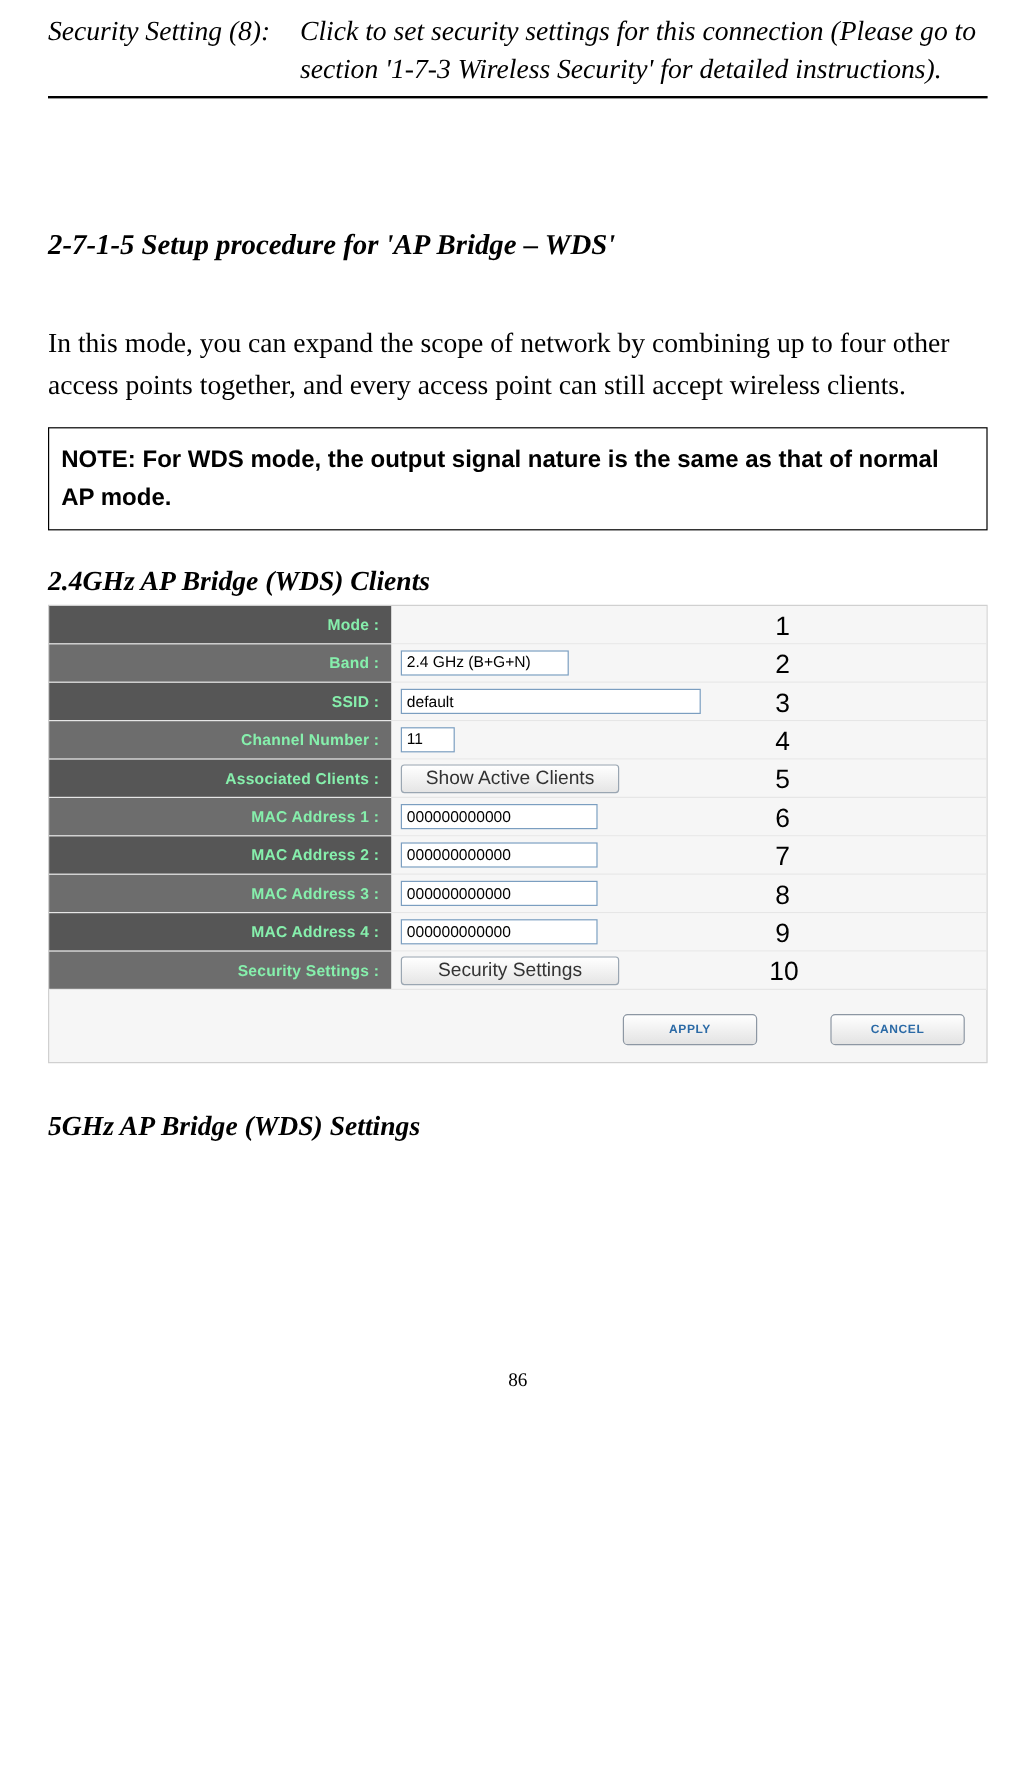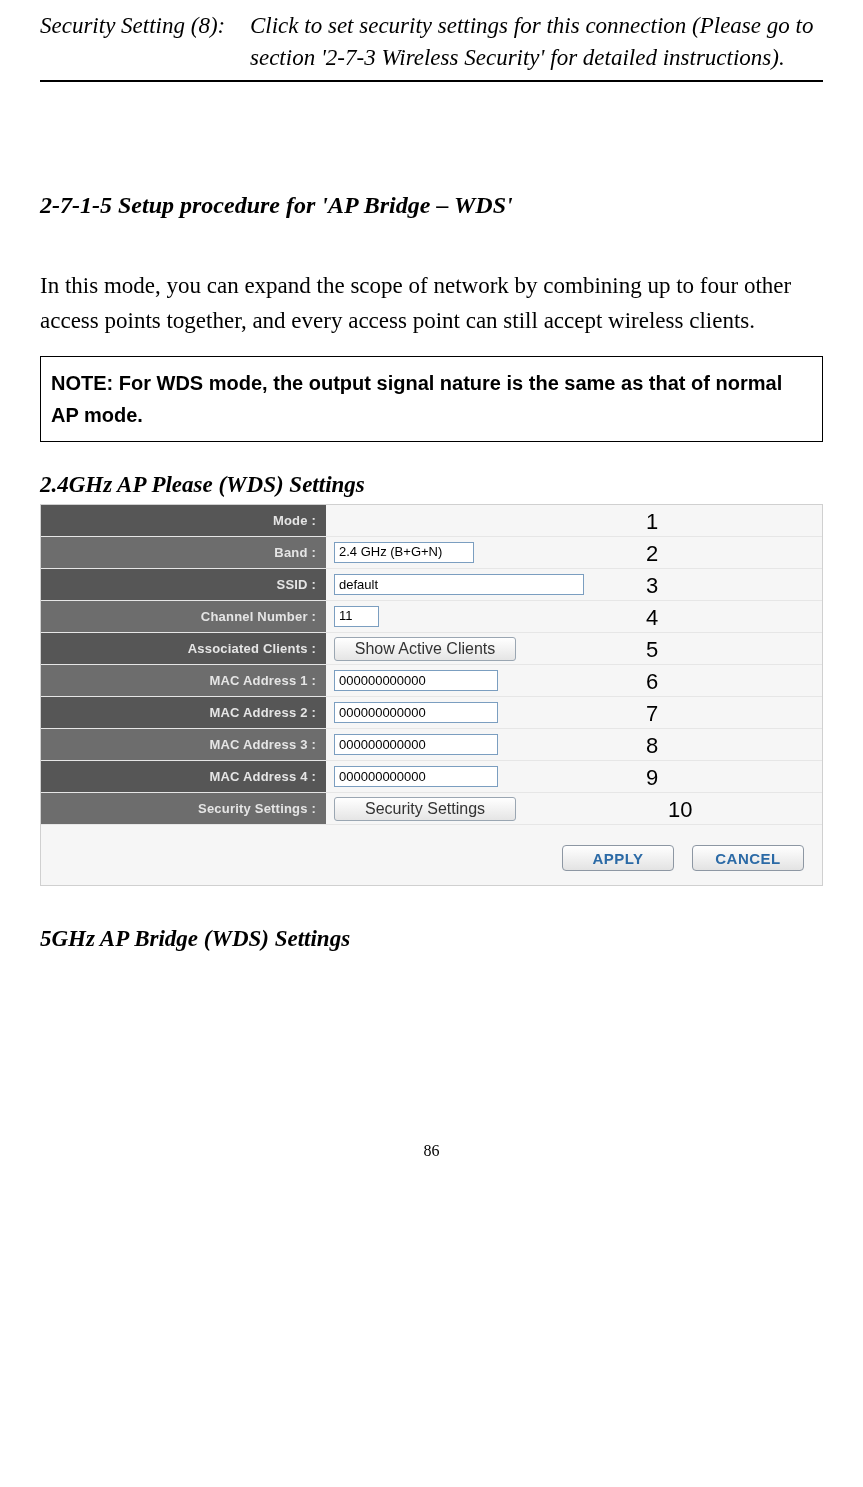--- a/index.html
+++ b/index.html
@@ -74,21 +74,21 @@
     background: #f6f6f6;
   }
   .row-dark .lbl { background: #565656; }
   .row-light .lbl { background: #6d6d6d; }
   .lbl {
     width: 285px;
     height: 31px;
     line-height: 31px;
     text-align: right;
     padding-right: 10px;
-    color: #e5e5e5;
+    color: #86efac;
     font-weight: bold;
     font-size: 13px;
     letter-spacing: 0.2px;
     box-sizing: border-box;
   }
   .ctrl {
     padding-left: 8px;
     display: flex;
     align-items: center;
     height: 31px;
@@ -128,24 +128,25 @@
   }
   .btn-main {
     display: inline-flex;
     align-items: center;
     justify-content: center;
     height: 24px;
     width: 110px;
     background: linear-gradient(#ffffff,#e3e3e3);
     border: 1px solid #8d97a3;
     border-radius: 4px;
-    font-size: 15px;
+    font-size: 10px;
     font-weight: bold;
     color: #2b6aa6;
     letter-spacing: 0.5px;
+    margin-left: 43px;
   }
   
   .anno {
     position: absolute;
     left: 605px;
     font-family: Arial, Helvetica, sans-serif;
     font-size: 22px;
     color: #000;
   }
   .sub-heading-2 {
@@ -160,30 +161,30 @@
     margin-top: 190px;
   }
 </style>
 </head>
 <body>
 
 <div class="page">
 
   <div class="top-table-row">
     <div class="top-left">Security Setting (8):</div>
-    <div class="top-right">Click to set security settings for this connection (Please go to section '2-7-3 Wireless Security' for detailed instructions).</div>
+    <div class="top-right">Click to set security settings for this connection (Please go to section '1-7-3 Wireless Security' for detailed instructions).</div>
   </div>
 
   <div class="section-heading">2-7-1-5 Setup procedure for 'AP Bridge – WDS'</div>
 
   <div class="body-para">In this mode, you can expand the scope of network by combining up to four other access points together, and every access point can still accept wireless clients.</div>
 
   <div class="note-box">NOTE: For WDS mode, the output signal nature is the same as that of normal AP mode.</div>
 
-  <div class="sub-heading">2.4GHz AP Please (WDS) Settings</div>
+  <div class="sub-heading">2.4GHz AP Bridge (WDS) Clients</div>
 
   <div class="settings-wrap">
 
     <div class="settings-row row-dark">
       <div class="lbl">Mode :</div>
     </div>
     <div class="settings-row row-light">
       <div class="lbl">Band :</div>
       <div class="ctrl">
           <span class="sel med">2.4 GHz (B+G+N)</span>
@@ -245,19 +246,19 @@
 
     <div class="anno" style="top:4px;">1</div>
     <div class="anno" style="top:36px;">2</div>
     <div class="anno" style="top:68px;">3</div>
     <div class="anno" style="top:100px;">4</div>
     <div class="anno" style="top:132px;">5</div>
     <div class="anno" style="top:164px;">6</div>
     <div class="anno" style="top:196px;">7</div>
     <div class="anno" style="top:228px;">8</div>
     <div class="anno" style="top:260px;">9</div>
-    <div class="anno" style="top:292px;left:627px;">10</div>
+    <div class="anno" style="top:292px;left:600px;">10</div>
   </div>
 
   <div class="sub-heading-2">5GHz AP Bridge (WDS) Settings</div>
 
   <div class="page-num">86</div>
 </div>
 
 </body></html>

